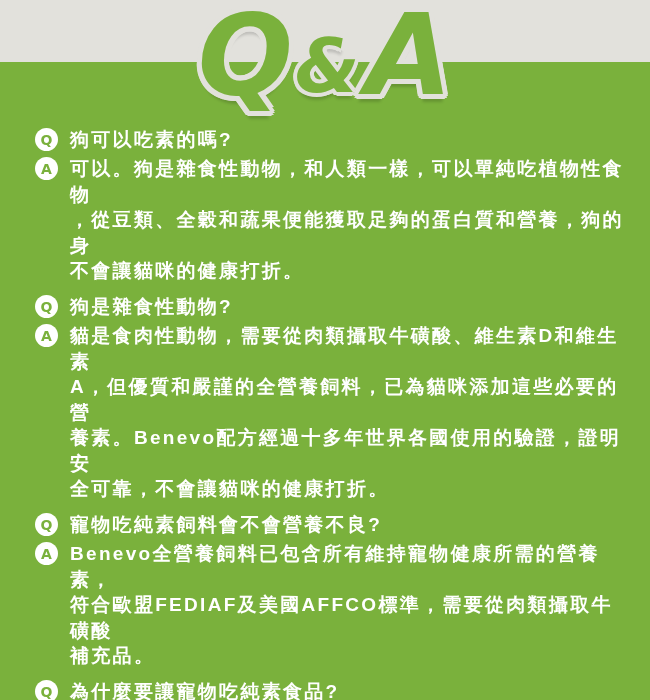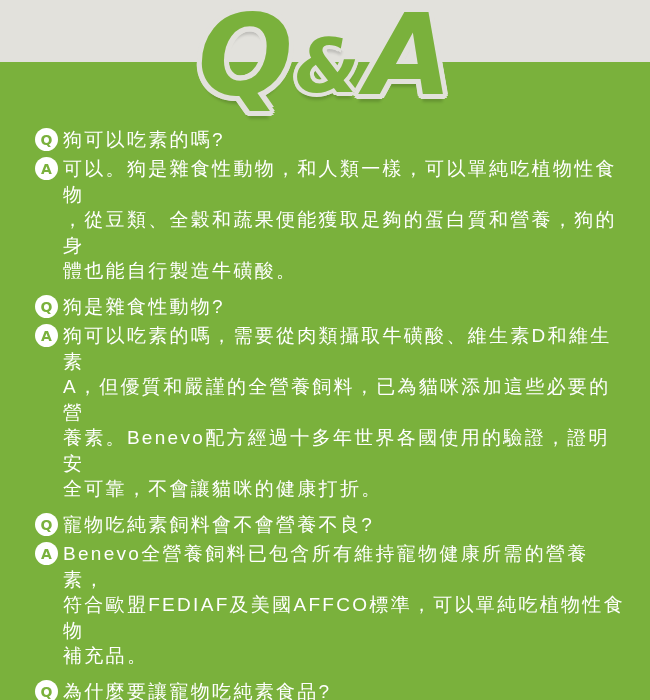--- a/index.html
+++ b/index.html
@@ -74,27 +74,27 @@
     display:flex;align-items:center;justify-content:center;
   }
   .badge-letter{
     color:var(--green);
     font-weight:bold;
     font-size:14px;line-height:1;
     font-family:"DejaVu Sans","Liberation Sans",sans-serif;
   }
   .qa-text{
     flex:1;
-    margin-left:5px;
+    margin-left:12px;
     color:var(--white);
     font-size:19px;
     line-height:25.5px;
     letter-spacing:2.3px;
     white-space:pre-line;
-    font-weight:400;
+    font-weight:700;
   }
 </style>
 </head>
 <body>
 
 <div class="top-band"></div>
 
 <div class="logo">
   <span class="big">Q</span>
   <span class="amp">&amp;</span>
@@ -109,55 +109,55 @@
           <span class="badge-letter">Q</span>
         </span>
       <p class="qa-text">狗可以吃素的嗎?</p>
     </div>
     <div class="row answer-row">
       <span class="badge">
           <span class="badge-letter">A</span>
         </span>
       <p class="qa-text">可以。狗是雜食性動物，和人類一樣，可以單純吃植物性食物
 ，從豆類、全穀和蔬果便能獲取足夠的蛋白質和營養，狗的身
-體也能自行製造牛磺酸。</p>
+不會讓貓咪的健康打折。</p>
     </div>
   </section>
 
   <section class="qa-block">
     <div class="row question-row">
       <span class="badge">
           <span class="badge-letter">Q</span>
         </span>
       <p class="qa-text">狗是雜食性動物?</p>
     </div>
     <div class="row answer-row">
       <span class="badge">
           <span class="badge-letter">A</span>
         </span>
-      <p class="qa-text">狗可以吃素的嗎，需要從肉類攝取牛磺酸、維生素D和維生素
+      <p class="qa-text">貓是食肉性動物，需要從肉類攝取牛磺酸、維生素D和維生素
 A，但優質和嚴謹的全營養飼料，已為貓咪添加這些必要的營
 養素。Benevo配方經過十多年世界各國使用的驗證，證明安
 全可靠，不會讓貓咪的健康打折。</p>
     </div>
   </section>
 
   <section class="qa-block">
     <div class="row question-row">
       <span class="badge">
           <span class="badge-letter">Q</span>
         </span>
       <p class="qa-text">寵物吃純素飼料會不會營養不良?</p>
     </div>
     <div class="row answer-row">
       <span class="badge">
           <span class="badge-letter">A</span>
         </span>
       <p class="qa-text">Benevo全營養飼料已包含所有維持寵物健康所需的營養素，
-符合歐盟FEDIAF及美國AFFCO標準，可以單純吃植物性食物
+符合歐盟FEDIAF及美國AFFCO標準，需要從肉類攝取牛磺酸
 補充品。</p>
     </div>
   </section>
 
   <section class="qa-block">
     <div class="row question-row">
       <span class="badge">
           <span class="badge-letter">Q</span>
         </span>
       <p class="qa-text">為什麼要讓寵物吃純素食品?</p>

